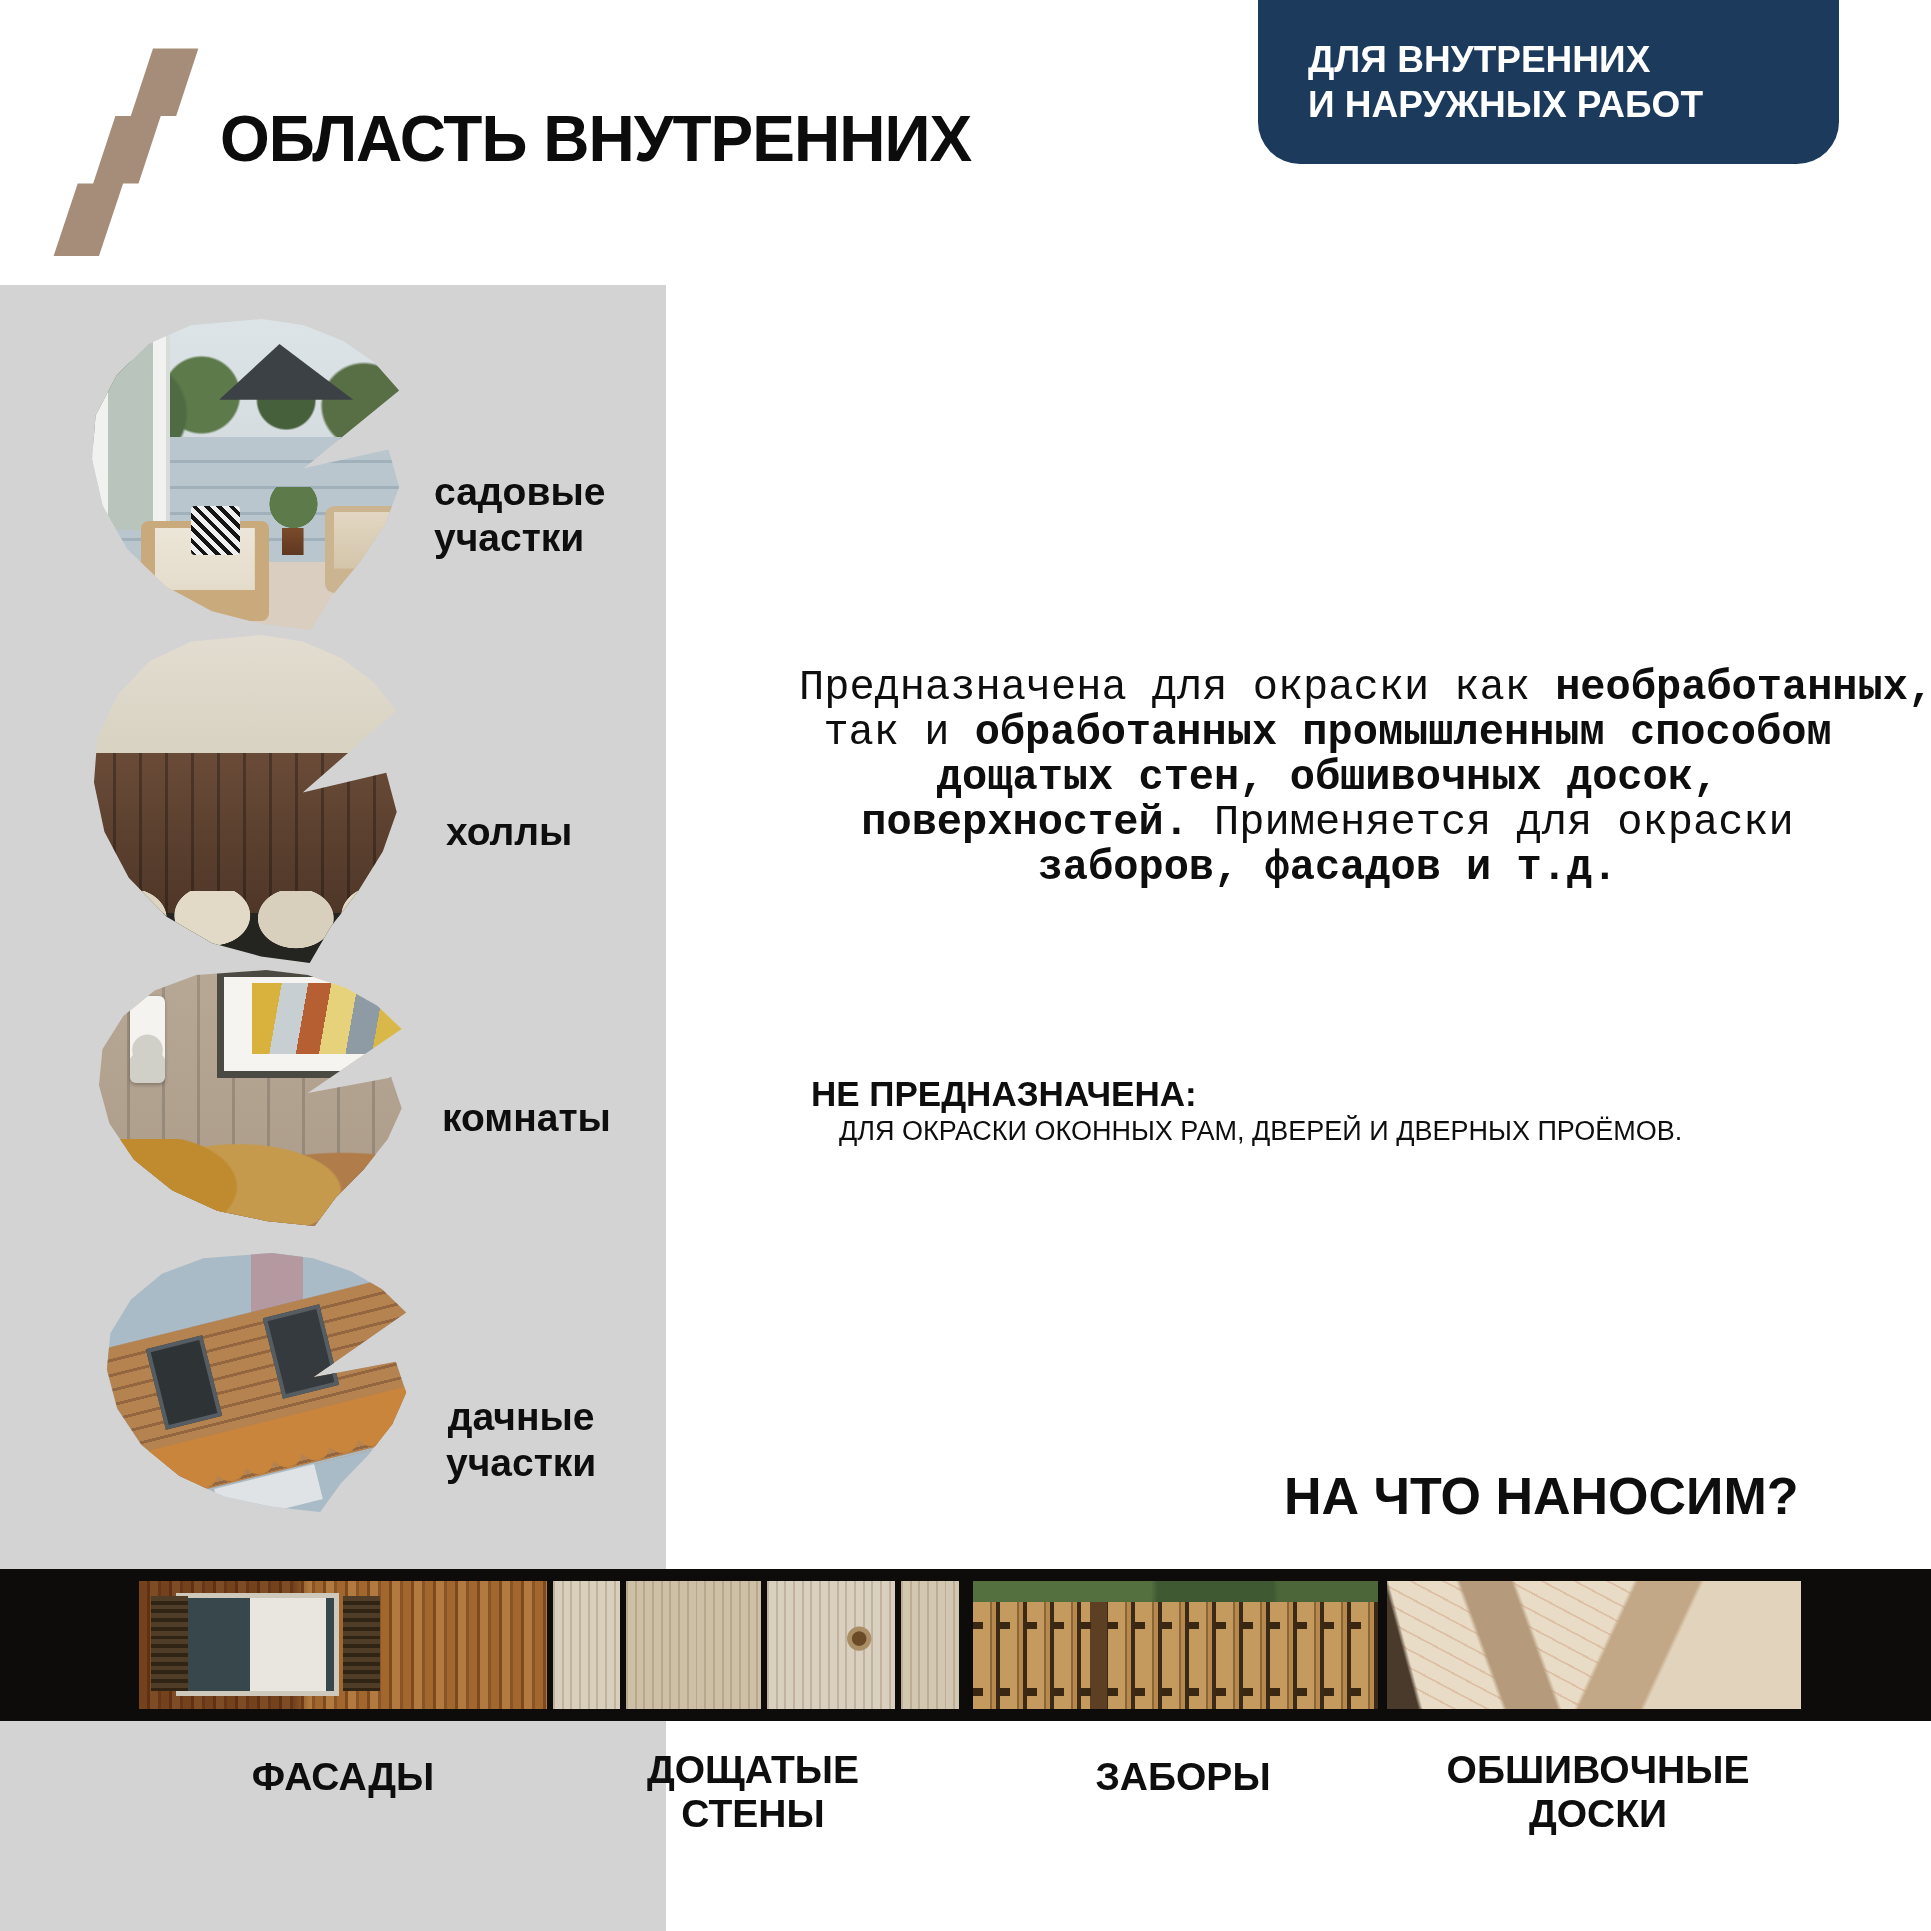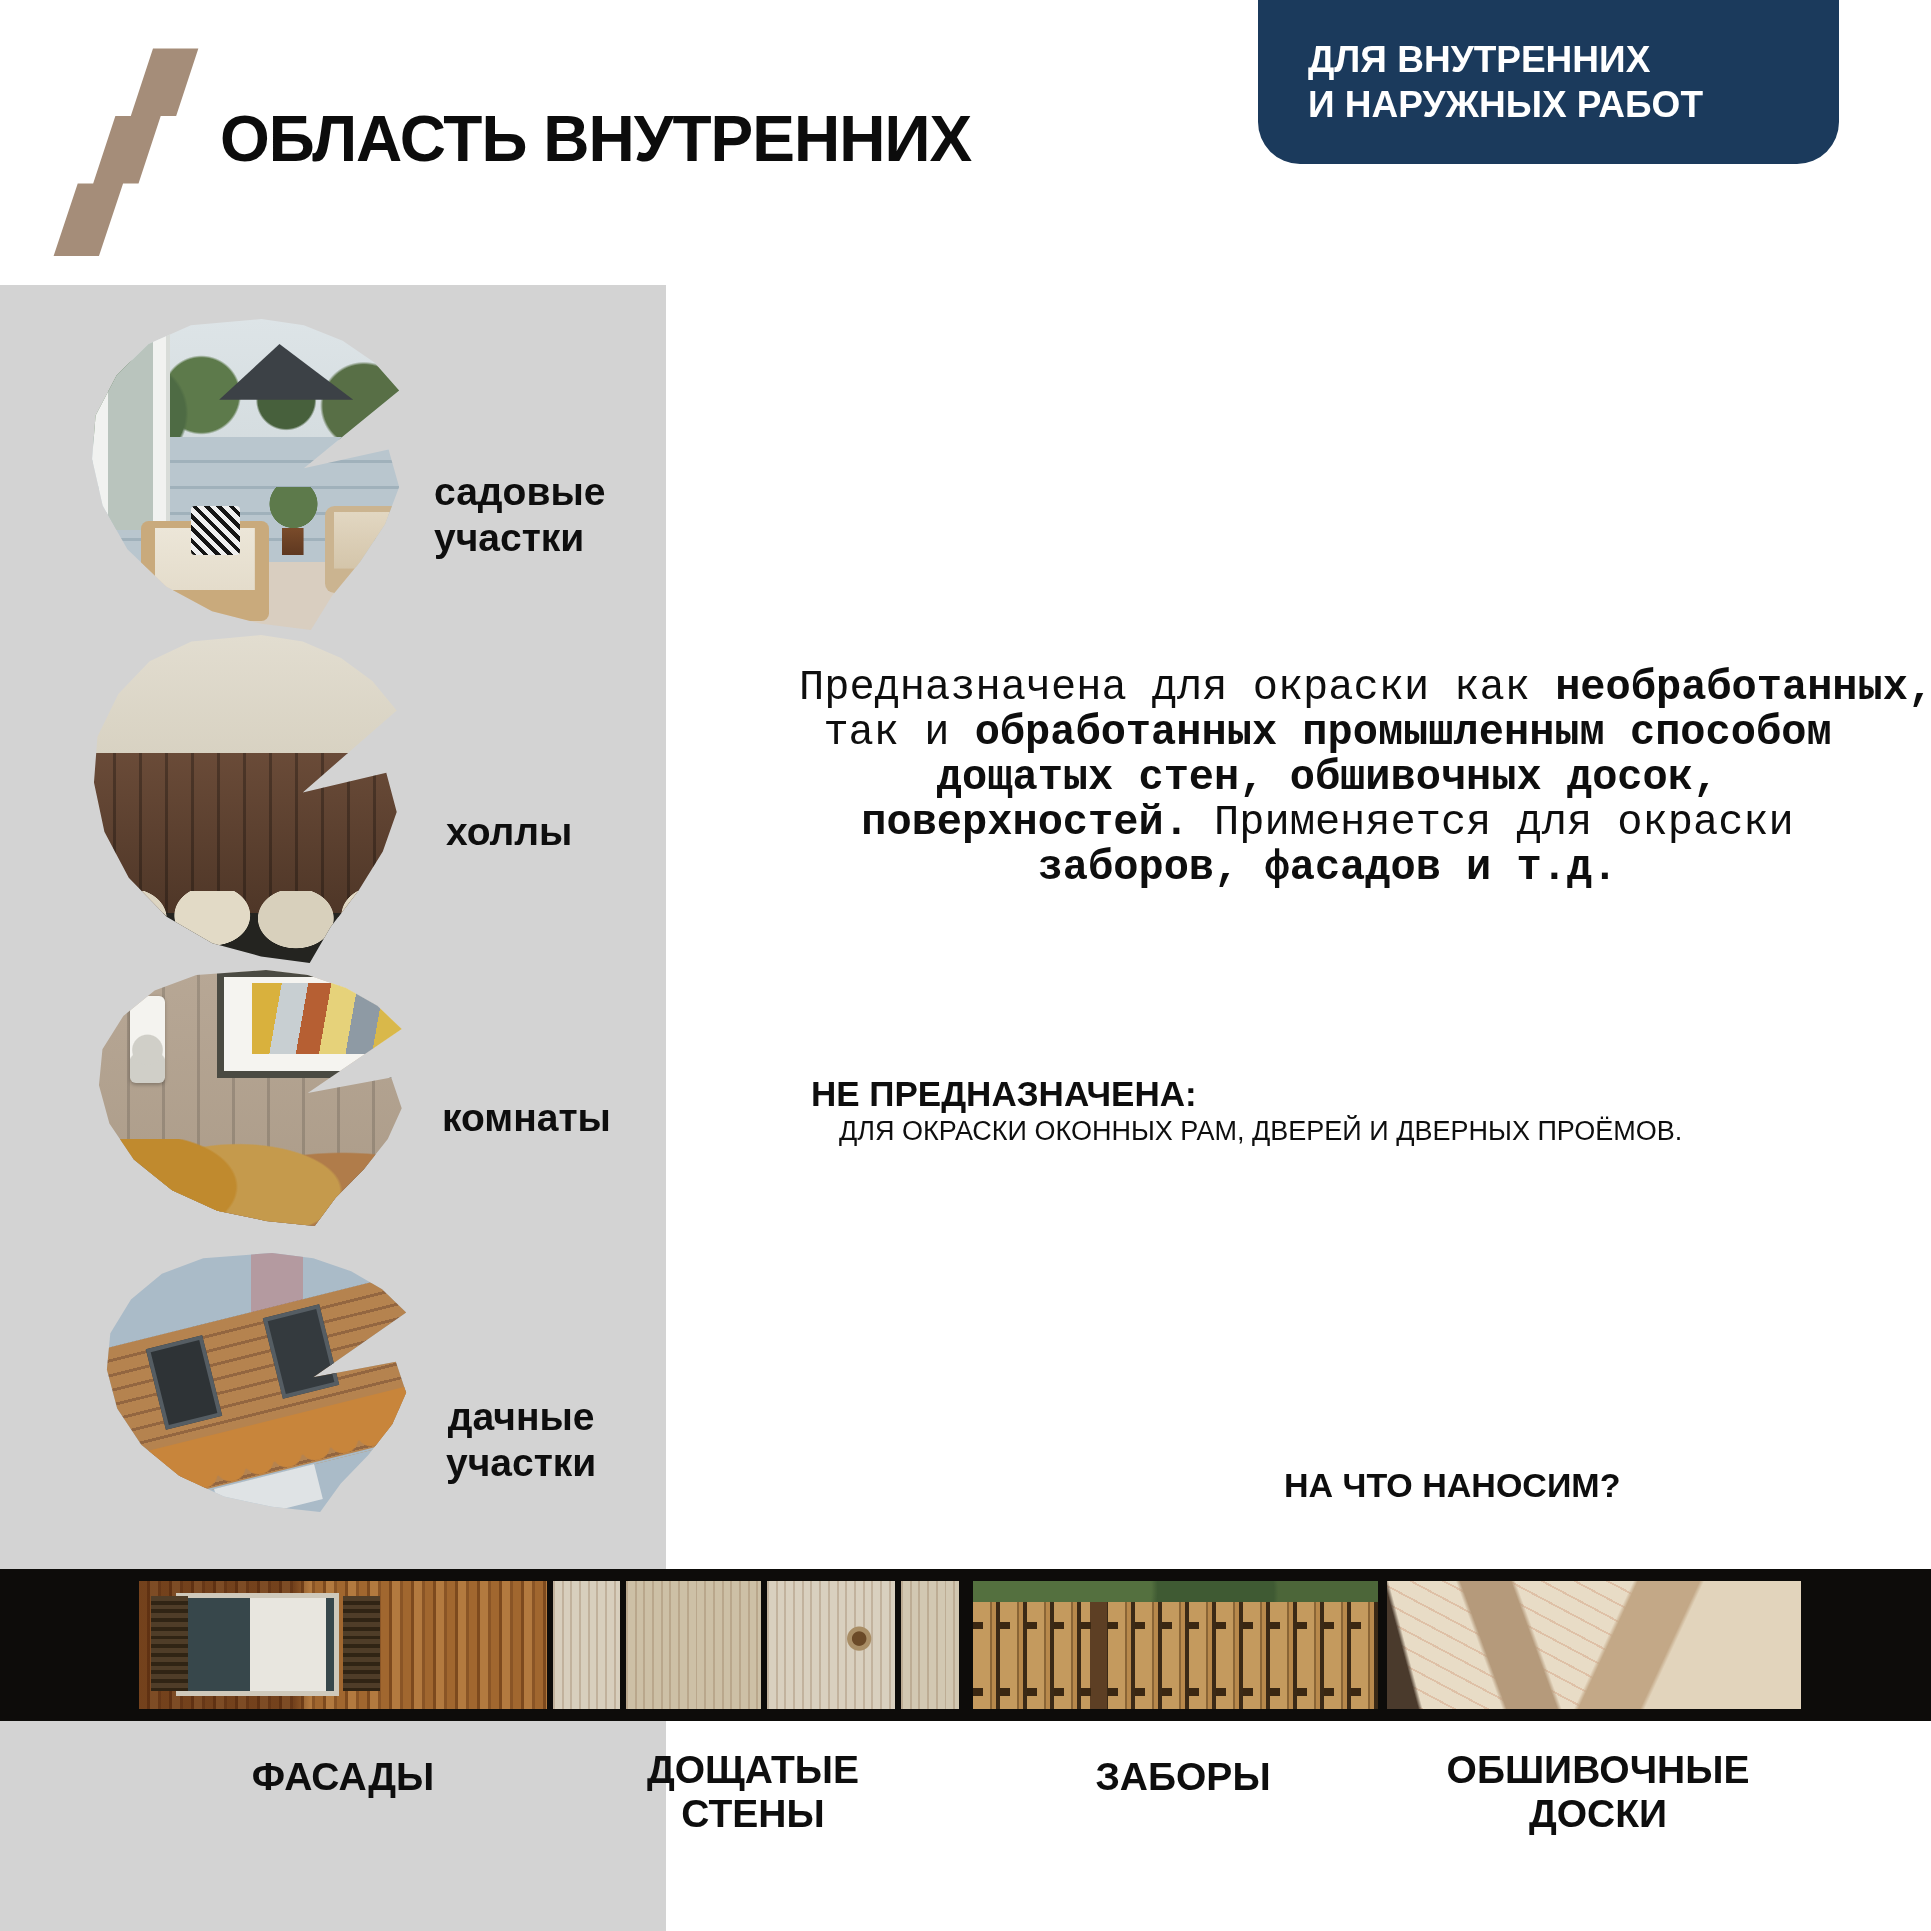--- a/index.html
+++ b/index.html
@@ -107,21 +107,21 @@
   .pc-scallop{left:-8%;top:78%;width:120%;height:7%;transform:rotate(-14deg);
       background:radial-gradient(circle at 50% 0,#c8853b 0 62%,transparent 66%) 0 0/29px 100% repeat-x;}
   .pc-glass{left:34%;top:86%;width:30%;height:14%;background:#dfe3e5;transform:rotate(-14deg);}
 
   
   .intro{position:absolute;left:799px;top:666px;width:1057px;text-align:center;
          font-size:42px;line-height:45px;color:#0e0e0e;}
   .intro .line{white-space:nowrap;font-family:Liberation Mono, monospace;}
   .not-intended-title{position:absolute;left:811px;top:1074px;font-size:35px;font-weight:bold;white-space:nowrap;}
   .not-intended-text{position:absolute;left:811px;top:1116px;font-size:27px;white-space:nowrap;margin-left:28px;}
-  .surfaces-heading{position:absolute;left:1284px;top:1466px;font-size:34px;font-weight:bold;white-space:nowrap;}
+  .surfaces-heading{position:absolute;left:1284px;top:1466px;font-size:52px;font-weight:bold;white-space:nowrap;}
 
   
   .strip{position:absolute;left:0;top:1569px;width:1931px;height:152px;background:#0d0c0a;}
   .strip-photo{position:absolute;top:11.6px;height:128px;overflow:hidden;}
   .sp1{left:139px;width:408px;
       background:linear-gradient(90deg,rgba(60,20,5,.45) 0 38%,transparent 42%),
                  repeating-linear-gradient(90deg,#a1672f 0 7.7px,#7d4a1e 7.7px 10.6px,#b37a3f 10.6px 19.3px,#8a5526 19.3px 22px);}
   .spf-window{position:absolute;left:9%;top:10%;width:40%;height:80%;
       background:linear-gradient(90deg,#37474b 0 45%,#e8e6df 45% 95%,#37474b 95%);
       border:5.8px solid #cfc9bb;box-sizing:border-box;}

